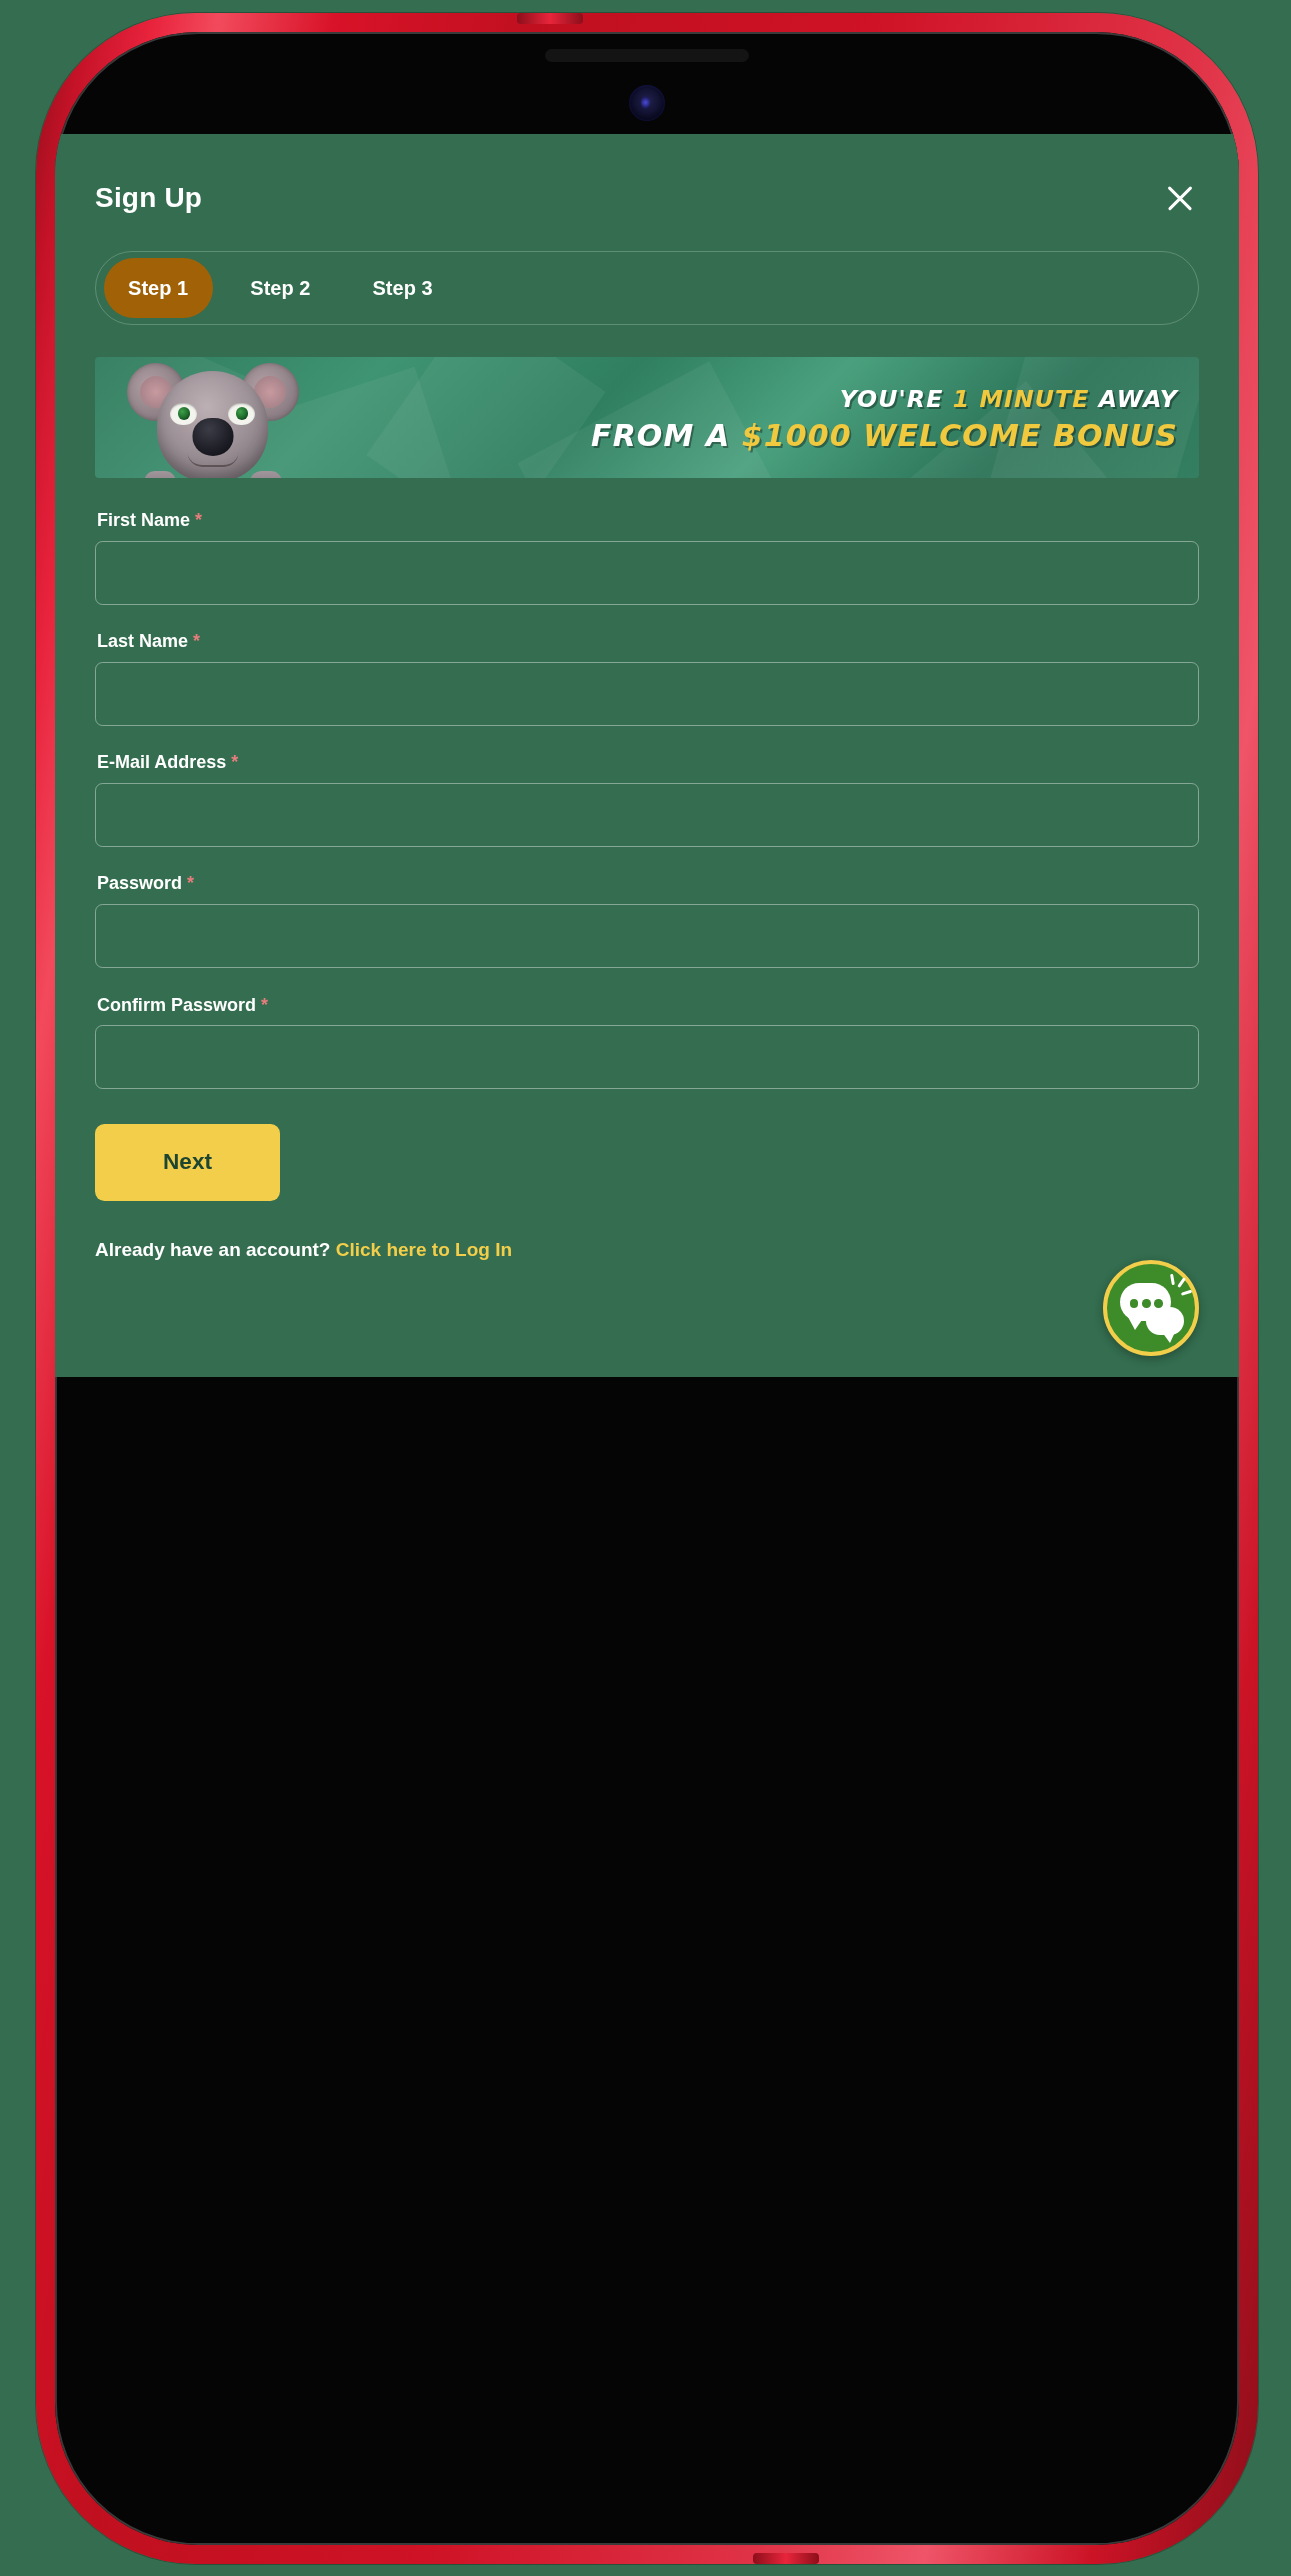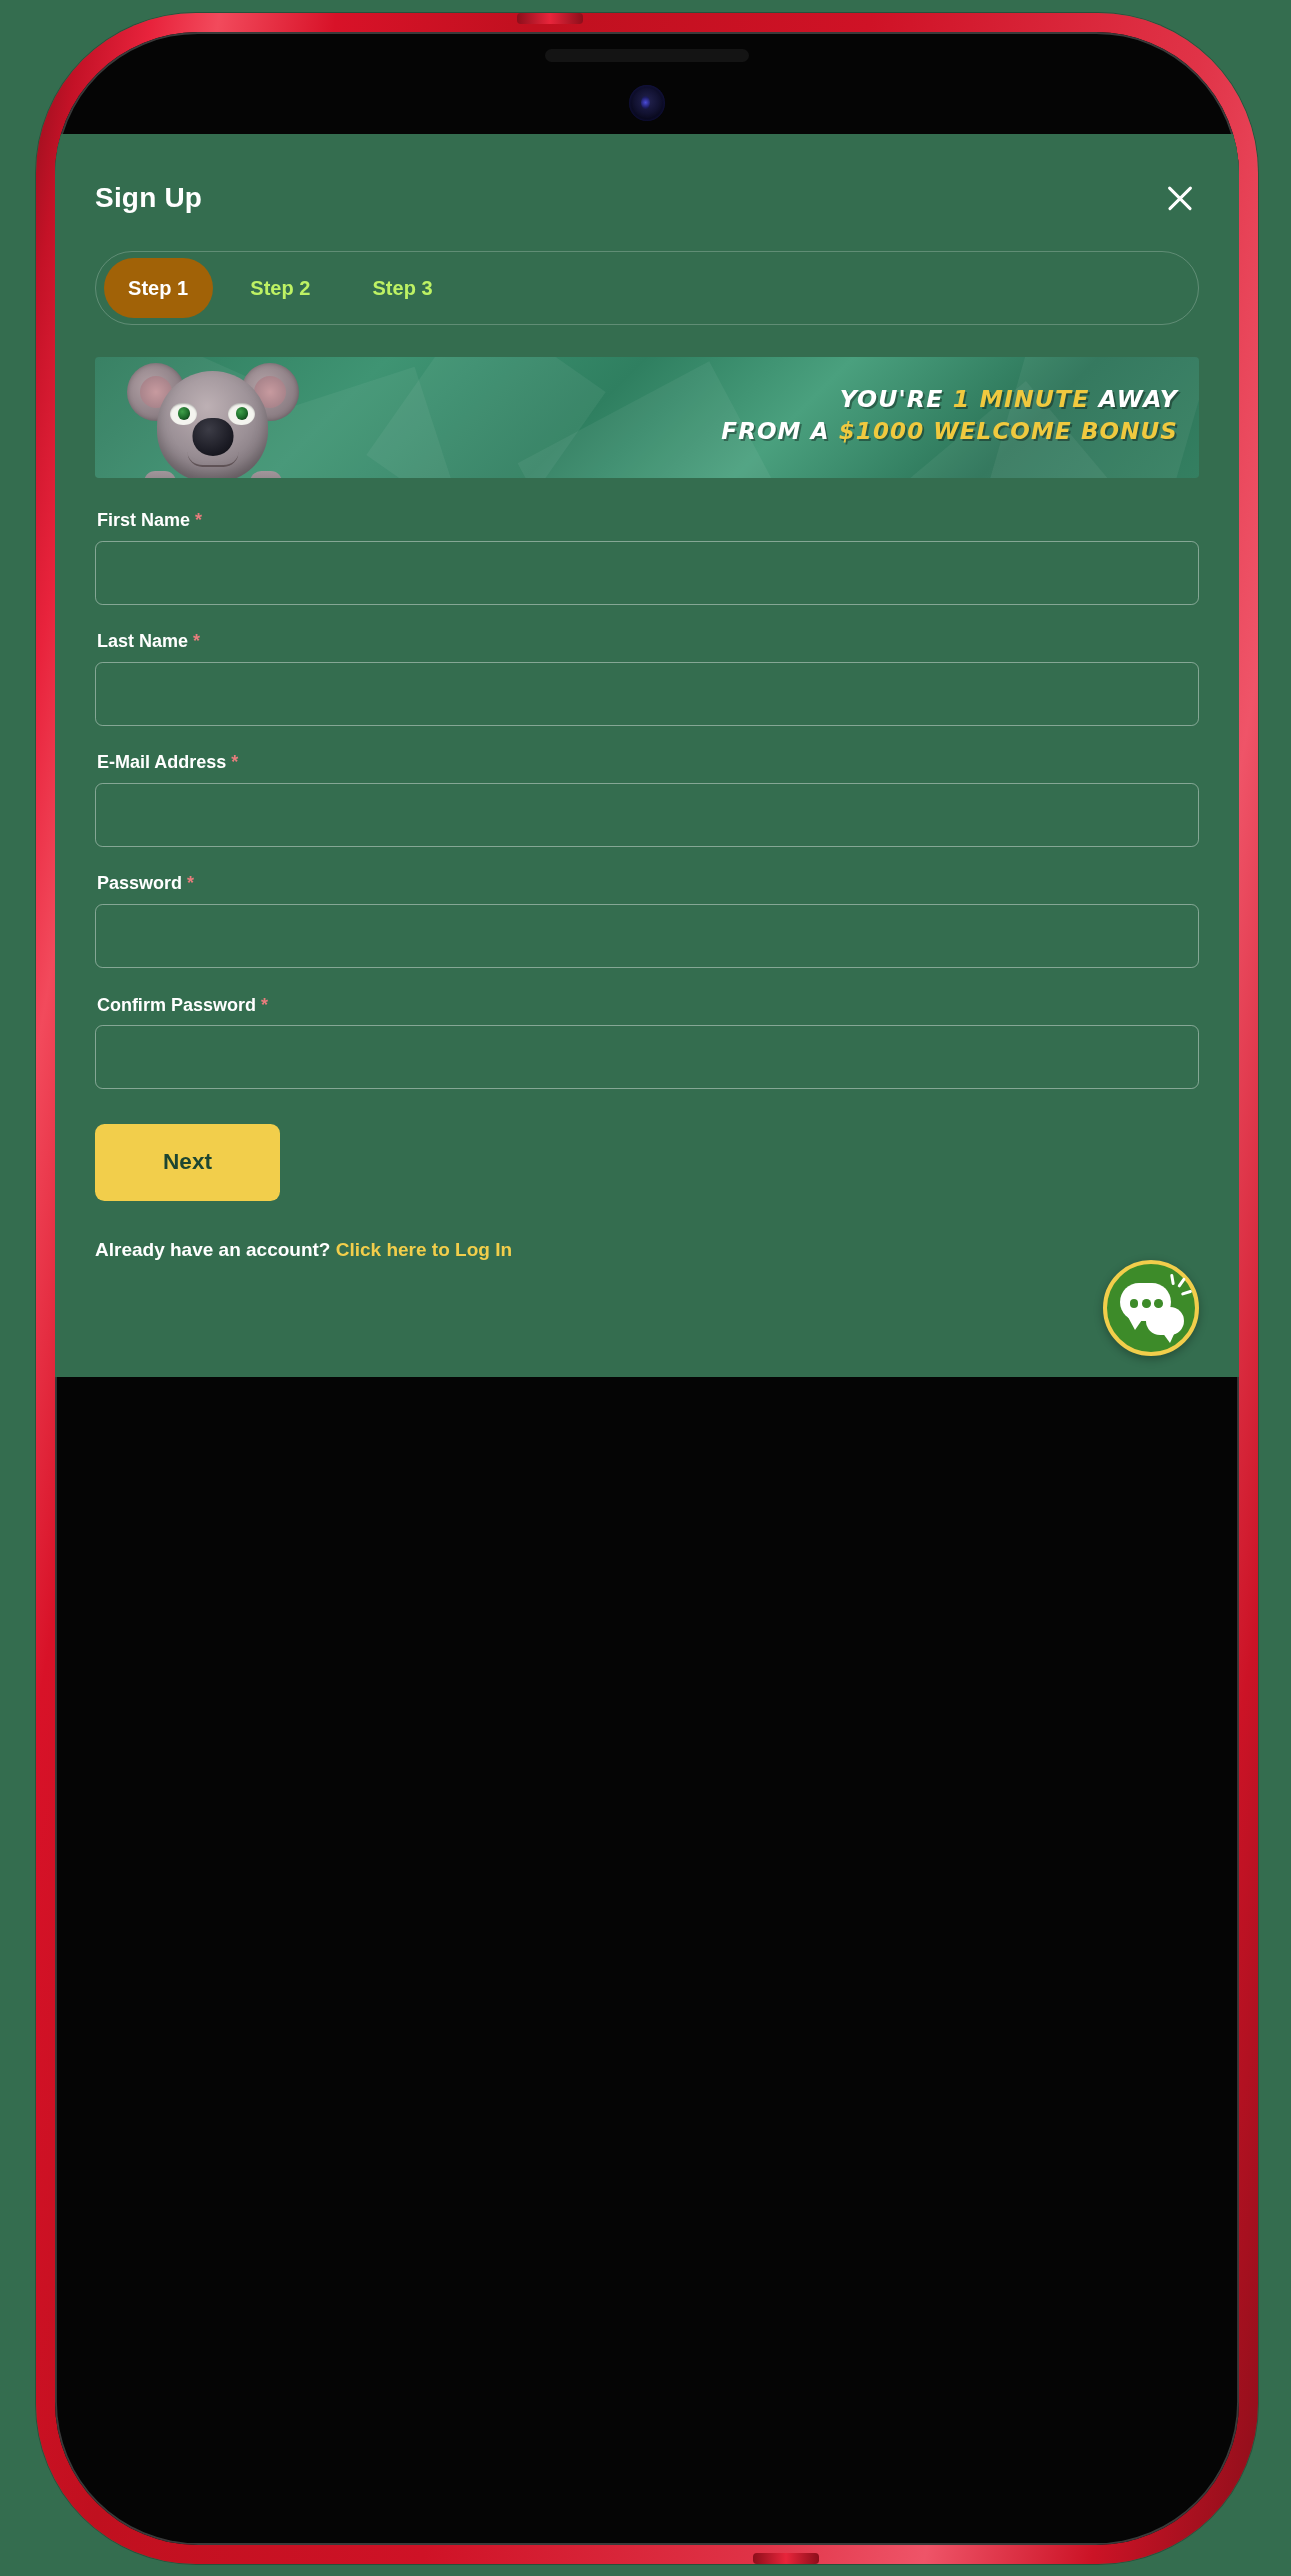--- a/index.html
+++ b/index.html
@@ -132,21 +132,21 @@
     height: 74px;
     border-radius: 38px;
     border: 0.9px solid rgba(255,255,255,.22);
     display: flex;
     align-items: center;
     padding: 0 5.7px;
   }
   .step {
     font-size: 20px;
     font-weight: bold;
-    color: #bef264;
+    color: #ffffff;
     padding: 0 24.5px;
     height: 60px;
     display: flex;
     align-items: center;
     border-radius: 32px;
     cursor: pointer;
     white-space: nowrap;
   }
   .step.active {
     background: #a16207;
@@ -256,21 +256,21 @@
   }
   .promo-line {
     font-size: 23.6px;
     font-weight: bold;
     font-style: italic;
     letter-spacing: 1.1px;
     color: #ffffff;
     text-shadow: 1.9px 1.9px 0 rgba(0,0,0,.35);
     white-space: nowrap;
   }
-  .promo-line.l2 { font-size: 23px; margin-top: 5.7px; }
+  .promo-line.l2 { font-size: 30px; margin-top: 5.7px; }
   .hl { color: #f0c93f; }
 
   
   #form { margin: 32px 21px 0 21px; }
   .field { margin-bottom: 5.7px; }
   .field-label {
     color: #ffffff;
     font-size: 18px;
     font-weight: bold;
     display: block;

